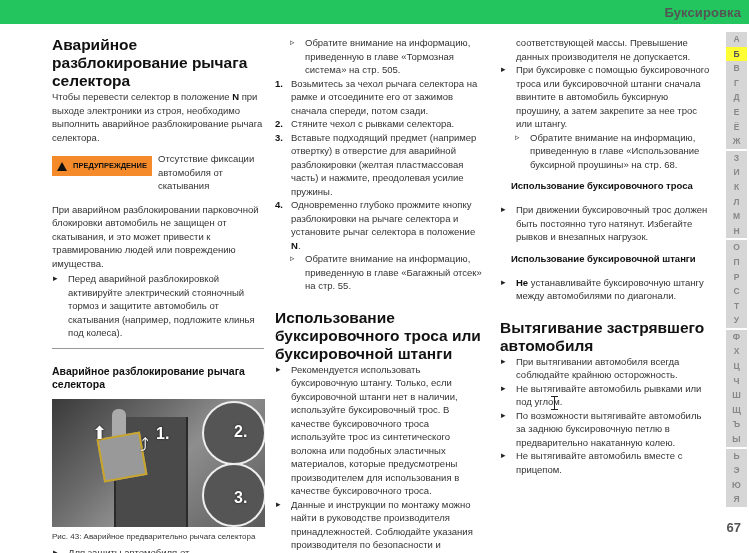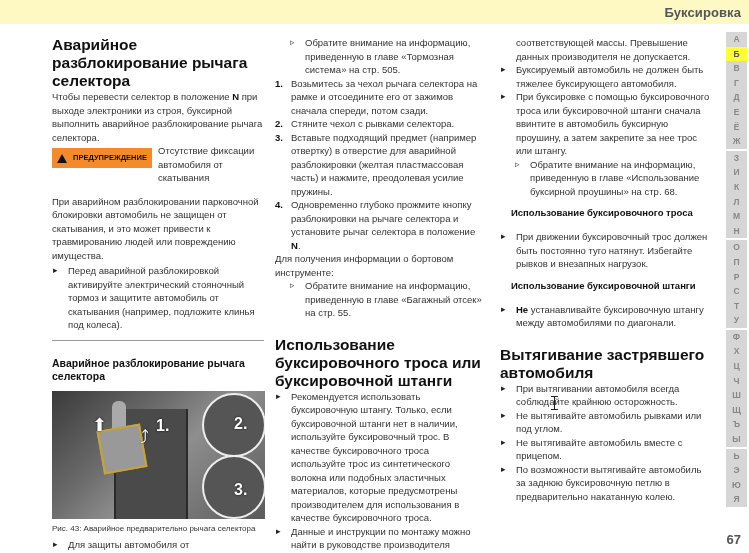--- a/index.html
+++ b/index.html
@@ -1,35 +1,35 @@
 <!DOCTYPE html>
 <html><head>
 <meta charset="utf-8">
 <style>
   html, body { margin:0; padding:0; }
   body { width:749px; height:553px; position:relative; overflow:hidden; background:#fff;
          font-family:"Liberation Sans", sans-serif; color:#1a1a1a; }
-  .topbar { position:absolute; left:0; top:0; width:749px; height:24px; background:#fef9c3; }
+  .topbar { position:absolute; left:0; top:0; width:749px; height:24px; background:#22c55e; }
   .topbar .section { position:absolute; right:8px; top:5px; font-size:13px; font-weight:bold; color:#555; letter-spacing:0.1px; }
   .col { position:absolute; top:36px; font-size:9.5px; line-height:13.5px; color:#333; }
   .col1 { left:52px; width:212px; }
   .col2 { left:275px; width:210px; }
   .col3 { left:500px; width:212px; }
   h1 { font-size:15.5px; line-height:18px; font-weight:bold; color:#111; margin:0; }
   h2 { font-size:10.5px; line-height:13px; font-weight:bold; color:#111; margin:0; }
   h3 { font-size:9.5px; line-height:13px; font-weight:bold; color:#111; margin:11px; }
   p { margin:0; }
   .b { font-weight:bold; color:#111; }
   ul { list-style:none; margin:0; padding:0; }
   li { position:relative; padding-left:16px; }
   li.bullet::before { content:"▸"; position:absolute; left:1px; top:0; font-size:9px; color:#222; }
   li.sub { padding-left:30px; }
   li.sub::before { content:"▹"; position:absolute; left:15px; top:0; font-size:9px; color:#444; }
   li.num .n { position:absolute; left:0; font-weight:bold; color:#111; }
-  .warn-row { display:flex; }
+  .warn-row { display:flex; margin-top:8px; }
   .warn-badge { background:#f58a2a; height:20px; width:100px; display:flex; align-items:center; justify-content:center; gap:6px; margin-top:4px; flex-shrink:0; }
   .warn-badge .tri { width:0; height:0; border-left:5px solid transparent; border-right:5px solid transparent; border-bottom:9px solid #111; position:relative; }
   .warn-badge .lbl { font-size:7.5px; font-weight:bold; color:#111; }
   .warn-text { margin-left:6px; }
   hr.rule { border:0; border-top:1px solid #999; margin:8px 0 0 0; }
   .figure { width:213px; height:128px; margin-top:8px; background:linear-gradient(135deg,#3a3a3a 0%,#6b6b6b 35%,#8e8e8e 55%,#5a5a5a 100%); position:relative; overflow:hidden; }
   .figure .console { position:absolute; left:62px; top:18px; width:70px; height:110px; background:#4a4a4a; border-left:2px solid #2a2a2a; border-right:2px solid #2a2a2a; }
   .figure .lever { position:absolute; left:48px; top:36px; width:40px; height:40px; background:#999; border:2px solid #c9a52a; transform:rotate(-10deg); }
   .figure .knob { position:absolute; left:60px; top:10px; width:14px; height:34px; background:#aaa; border-radius:6px; }
   .figure .circle { position:absolute; border-radius:50%; border:2px solid #eee; background:#555; }
@@ -38,35 +38,35 @@
   .figure .lbl1, .figure .lbl2, .figure .lbl3 { position:absolute; font-size:16px; font-weight:bold; color:#fff; text-shadow:0 0 2px #000; }
   .figure .lbl1 { left:104px; top:28px; }
   .figure .lbl2 { left:182px; top:26px; }
   .figure .lbl3 { left:182px; top:92px; }
   .figure .arrow { position:absolute; color:#fff; font-size:18px; text-shadow:0 0 2px #000; }
   .caption { font-size:8px; line-height:11px; margin-top:4px; color:#333; }
   .sidetabs { position:absolute; left:726px; top:32px; width:21px; }
   .tab { height:14.6px; background:#d6d6d6; font-size:8.5px; font-weight:bold; color:#888; text-align:center; line-height:14.6px; }
   .tab.active { background:#ffff33; color:#555; }
   .tab.gap { margin-top:2px; }
-  .pagenum { position:absolute; right:8px; top:532px; font-size:13px; font-weight:bold; color:#555; }
+  .pagenum { position:absolute; right:8px; top:520px; font-size:13px; font-weight:bold; color:#555; }
   .cursor { position:absolute; left:551px; top:396px; width:8px; height:14px; }
   .cursor::before { content:""; position:absolute; left:3px; top:0; width:1px; height:14px; background:#222; }
   .cursor::after { content:""; position:absolute; left:0; top:0; width:7px; height:14px; border-top:1px solid #222; border-bottom:1px solid #222; box-sizing:border-box; }
 </style>
 </head>
 <body>
 
 <div class="topbar">
   <span class="section">Буксировка</span>
 </div>
 
 <div class="col col1">
   <h1>Аварийное разблокирование рычага селектора</h1>
-  <p><span>Чтобы перевести селектор в положение </span><span class="b">N</span><span> при выходе электроники из строя, буксирной выполнить аварийное разблокирование рычага селектора.</span></p>
+  <p><span>Чтобы перевести селектор в положение </span><span class="b">N</span><span> при выходе электроники из строя, необходимо выполнить аварийное разблокирование рычага селектора.</span></p>
   <div class="warn-row">
     <div class="warn-badge">
       <span class="tri"></span>
       <span class="lbl">ПРЕДУПРЕЖДЕНИЕ</span>
     </div>
     <div class="warn-text">Отсутствие фиксации автомобиля от скатывания</div>
   </div>
   <p style="margin-top:10px">При аварийном разблокировании парковочной блокировки автомобиль не защищен от скатывания, и это может привести к травмированию людей или повреждению имущества.</p>
   <ul style="margin-top:2px">
     <li class="bullet">Перед аварийной разблокировкой активируйте электрический стояночный тормоз и защитите автомобиль от скатывания (например, подложите клинья под колеса).</li>
@@ -92,53 +92,51 @@
 </div>
 
 <div class="col col2">
   <ul>
     <li class="sub">Обратите внимание на информацию, приведенную в главе «Тормозная система» на стр. 505.</li>
     <li class="num"><span class="n">1.</span><span>Возьмитесь за чехол рычага селектора на рамке и отсоедините его от зажимов сначала спереди, потом сзади.</span></li>
     <li class="num"><span class="n">2.</span><span>Стяните чехол с рывками селектора.</span></li>
     <li class="num"><span class="n">3.</span><span>Вставьте подходящий предмет (например отвертку) в отверстие для аварийной разблокировки (желтая пластмассовая часть) и нажмите, преодолевая усилие пружины.</span></li>
     <li class="num"><span class="n">4.</span><span>Одновременно глубоко прожмите кнопку разблокировки на рычаге селектора и установите рычаг селектора в положение </span><span class="b">N</span><span>.</span></li>
   </ul>
-  <p>Для получения информации о бортовом инструменте:</p>
   <ul>
     <li class="sub">Обратите внимание на информацию, приведенную в главе «Багажный отсек» на стр. 55.</li>
   </ul>
   <h1 style="margin-top:16px">Использование буксировочного троса или буксировочной штанги</h1>
   <ul>
     <li class="bullet">Рекомендуется использовать буксировочную штангу. Только, если буксировочной штанги нет в наличии, используйте буксировочный трос. В качестве буксировочного троса используйте трос из синтетического волокна или подобных эластичных материалов, которые предусмотрены производителем для использования в качестве буксировочного троса.</li>
     <li class="bullet">Данные и инструкции по монтажу можно найти в руководстве производителя принадлежностей. Соблюдайте указания производителя по безопасности и эксплуатации.</li>
 
   </ul>
 </div>
 
 <div class="col col3">
   <p style="padding-left:16px">соответствующей массы. Превышение данных производителя не допускается.</p>
   <ul>
-    <li class="bullet">Буксируемый автомобиль не должен быть тяжелее буксирующего автомобиля.</li>
     <li class="bullet">При буксировке с помощью буксировочного троса или буксировочной штанги сначала ввинтите в автомобиль буксирную проушину, а затем закрепите за нее трос или штангу.</li>
     <li class="sub">Обратите внимание на информацию, приведенную в главе «Использование буксирной проушины» на стр. 68.</li>
   </ul>
   <h3 style="margin-top:8px">Использование буксировочного троса</h3>
   <ul>
     <li class="bullet">При движении буксировочный трос должен быть постоянно туго натянут. Избегайте рывков и внезапных нагрузок.</li>
   </ul>
   <h3 style="margin-top:8px">Использование буксировочной штанги</h3>
   <ul>
     <li class="bullet"><span class="b">Не</span><span> устанавливайте буксировочную штангу между автомобилями по диагонали.</span></li>
   </ul>
   <h1 style="margin-top:16px">Вытягивание застрявшего автомобиля</h1>
   <ul>
     <li class="bullet">При вытягивании автомобиля всегда соблюдайте крайнюю осторожность.</li>
     <li class="bullet">Не вытягивайте автомобиль рывками или под углом.</li>
+    <li class="bullet">По возможности вытягивайте автомобиль за заднюю буксировочную петлю в предварительно накатанную колею.</li>
     <li class="bullet">Не вытягивайте автомобиль вместе с прицепом.</li>
-    <li class="bullet">По возможности вытягивайте автомобиль за заднюю буксировочную петлю в предварительно накатанную колею.</li>
   </ul>
 </div>
 
 <span class="cursor"></span>
 
 <div class="sidetabs" id="tabs">
     <div class="tab">А</div>
     <div class="tab active">Б</div>
     <div class="tab">В</div>
     <div class="tab">Г</div>

